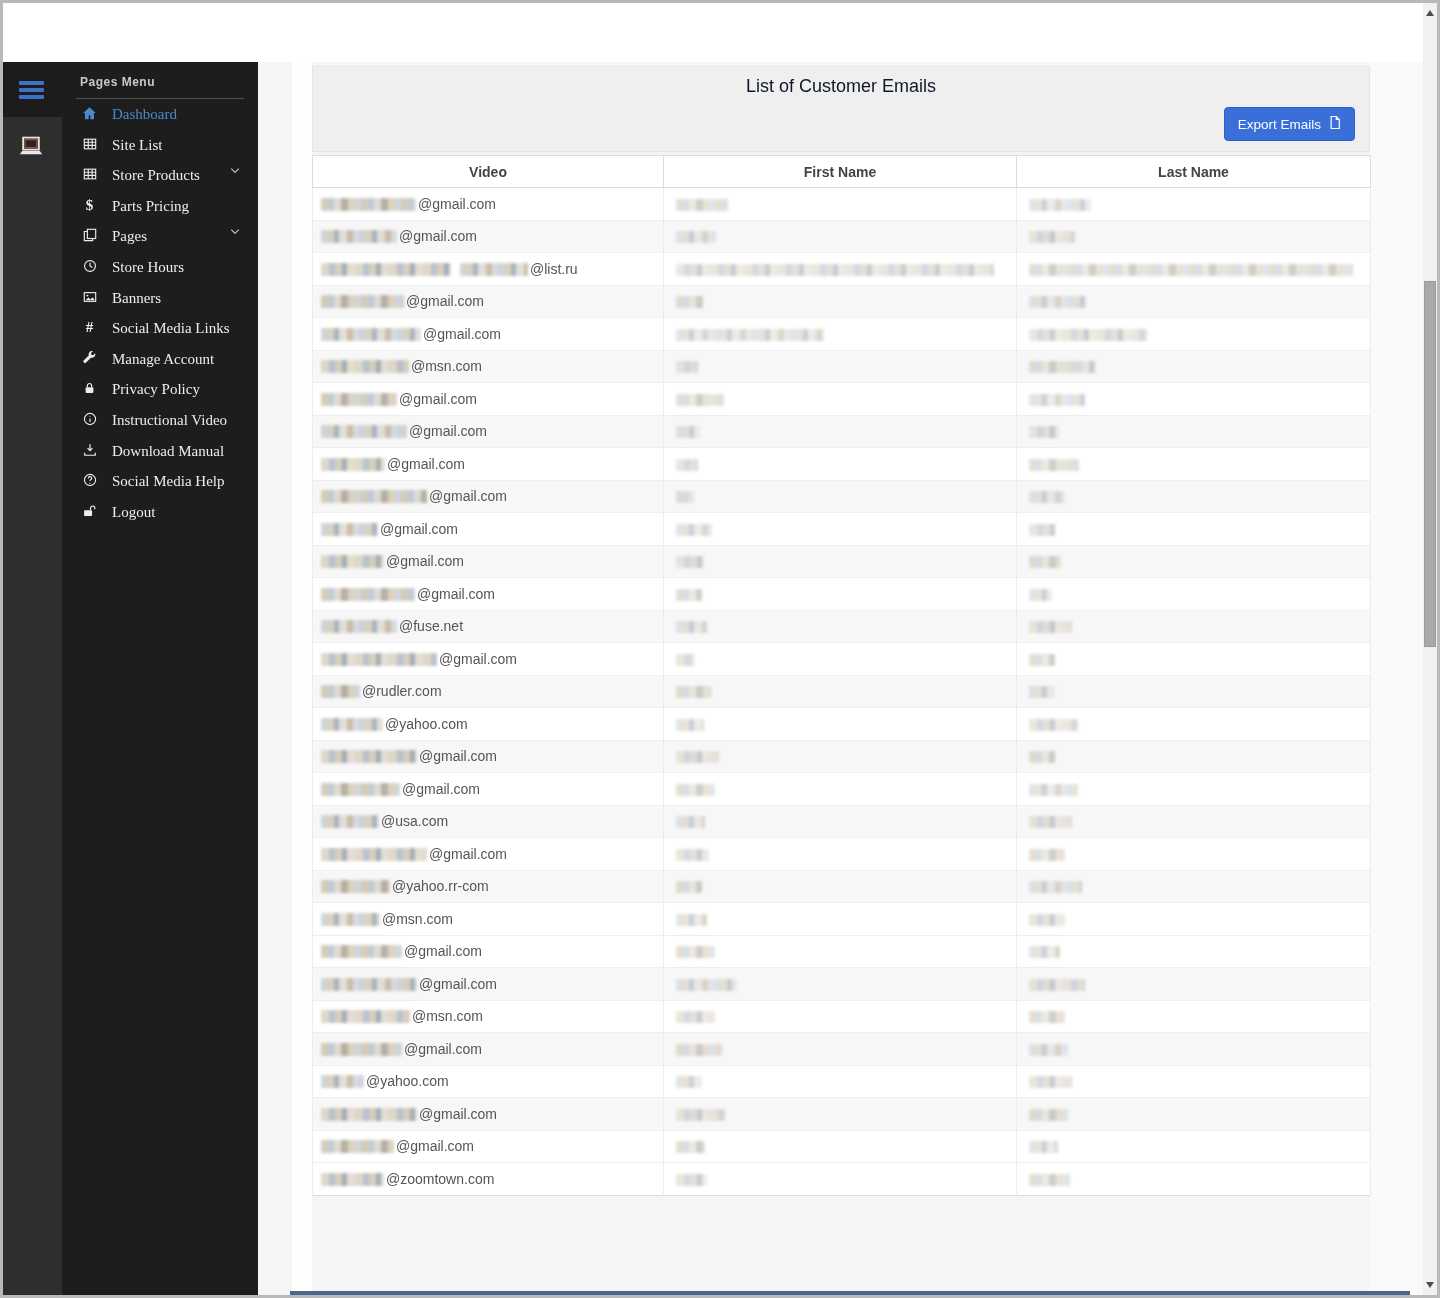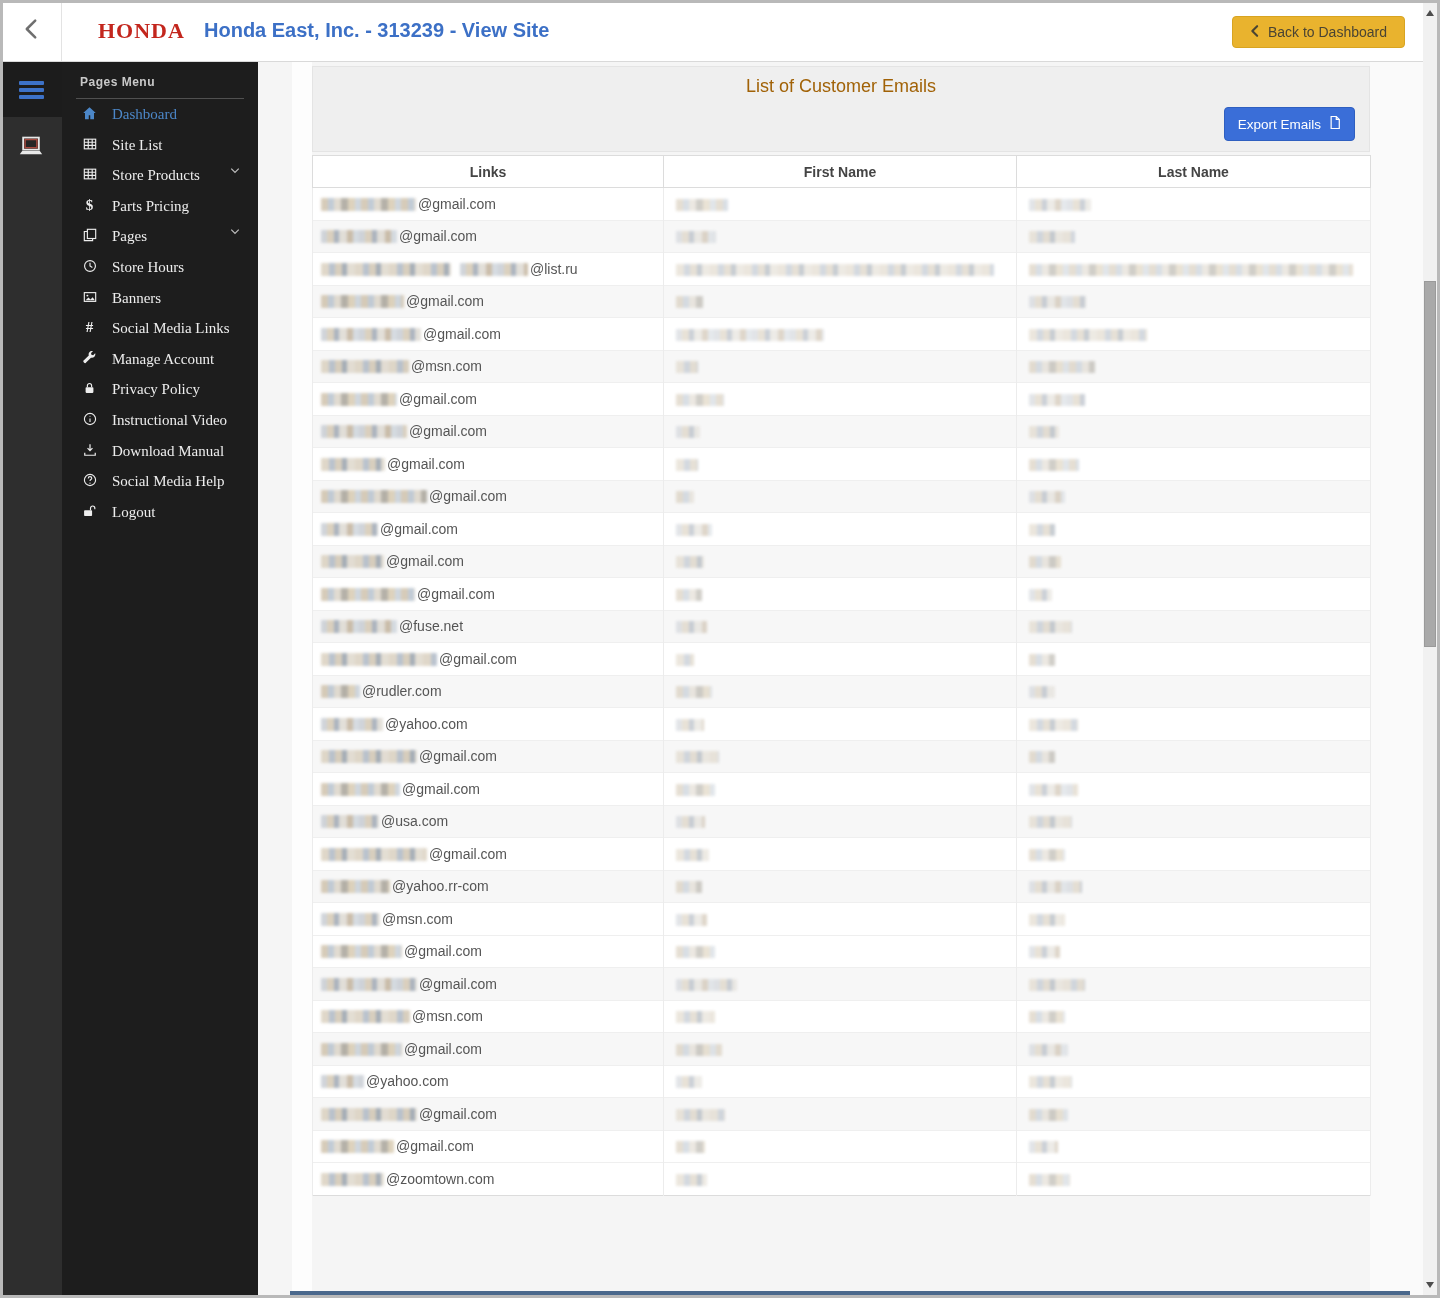--- a/index.html
+++ b/index.html
@@ -40,21 +40,21 @@
   .mi .chev{margin-left:auto;margin-right:4px;color:#bdbdbd;display:flex;}
   .dollar{font-weight:bold;font-size:15px;line-height:14px;}
   .hashg{font-weight:bold;font-size:15px;line-height:14px;}
 
   
   .content{position:absolute;left:258px;top:62px;right:16px;bottom:0;background:#f5f5f5;overflow:hidden;z-index:2;}
   .gap-strip{position:absolute;left:34px;top:0;bottom:0;width:20px;background:#fdfdfd;}
   .right-strip{position:absolute;left:1112px;top:0;bottom:0;right:0;background:#fafafa;}
   .panel{position:absolute;left:54px;top:4px;width:1058px;}
   .panel-head{position:relative;height:86px;background:#efefef;border:1px solid #e4e4e4;}
-  .panel-title{text-align:center;padding-top:9px;font-size:18px;color:#a16207;}
+  .panel-title{text-align:center;padding-top:9px;font-size:18px;color:#0f172a;}
   .export-btn{position:absolute;right:14px;bottom:10px;height:28px;padding:16px 13px;background:var(--accent);
       border:1px solid #2f5fc0;border-radius:4px;color:#fff;font-size:13.5px;display:flex;align-items:center;gap:8px;cursor:pointer;}
 
   table.emails{width:1058px;border-collapse:collapse;background:#fff;margin-top:3px;table-layout:fixed;}
   table.emails th{height:32px;font-size:14px;font-weight:bold;color:#444;text-align:center;background:#fff;
       border:1px solid #dcdcdc;}
   table.emails td{height:32.5px;border-top:1px solid #efefef;border-left:1px solid #ececec;border-right:1px solid #ececec;
       overflow:hidden;white-space:nowrap;}
   table.emails tr.alt td{background:#f7f7f7;}
   table.emails{border:1px solid #dcdcdc;}
@@ -78,39 +78,20 @@
   .sb-up{top:2px;} .sb-down{bottom:2px;}
   .tri-up{width:0;height:0;border-left:4px solid transparent;border-right:4px solid transparent;border-bottom:6px solid #4d4d4d;}
   .tri-down{width:0;height:0;border-left:4px solid transparent;border-right:4px solid transparent;border-top:6px solid #4d4d4d;}
   .sb-thumb{position:absolute;left:1px;width:12px;top:278px;height:366px;background:#a9a9a9;border:1px solid #9a9a9a;cursor:pointer;}
 </style>
 </head>
 <body>
 
 <div class="screen">
 
-  <div class="topbar">
-    <div class="back-box">
-      <span>
-        <svg width="14" height="24" viewBox="0 0 10 16" fill="none">
-            <polyline points="8,2 2,8 8,14" stroke="#6f6f6f" stroke-width="1.8" stroke-linecap="round" stroke-linejoin="round"></polyline>
-          </svg>
-      </span>
-    </div>
-    <div class="brand">HONDA</div>
-    <div class="site-title">Honda East, Inc. - 313239 - View Site</div>
-    <div class="back-btn">
-      <span>
-        <svg width="9" height="14" viewBox="0 0 10 16" fill="none">
-            <polyline points="8,2.5 2.5,8 8,13.5" stroke="#4a4433" stroke-width="2.4" stroke-linecap="round" stroke-linejoin="round"></polyline>
-          </svg>
-      </span>
-      <span>Back to Dashboard</span>
-    </div>
-  </div>
 
   <div class="rail">
     <div class="ham-block">
       <div class="ham">
           <i></i>
           <i></i>
           <i></i>
         </div>
     </div>
     <div class="rail-laptop">
@@ -287,21 +268,21 @@
       </div>
 
       <table class="emails">
         <colgroup>
             <col class="c-email">
             <col class="c-first">
             <col class="c-last">
           </colgroup>
         <thead>
           <tr>
-            <th>Links</th>
+            <th>Video</th>
             <th>First Name</th>
             <th>Last Name</th>
           </tr>
         </thead>
         <tbody>
   <tr>
     <td class="email-cell">
       <span class="redact g1" style="width: 95px;"></span><span class="domain">@gmail.com</span>
     </td>
     <td class="name-cell">

